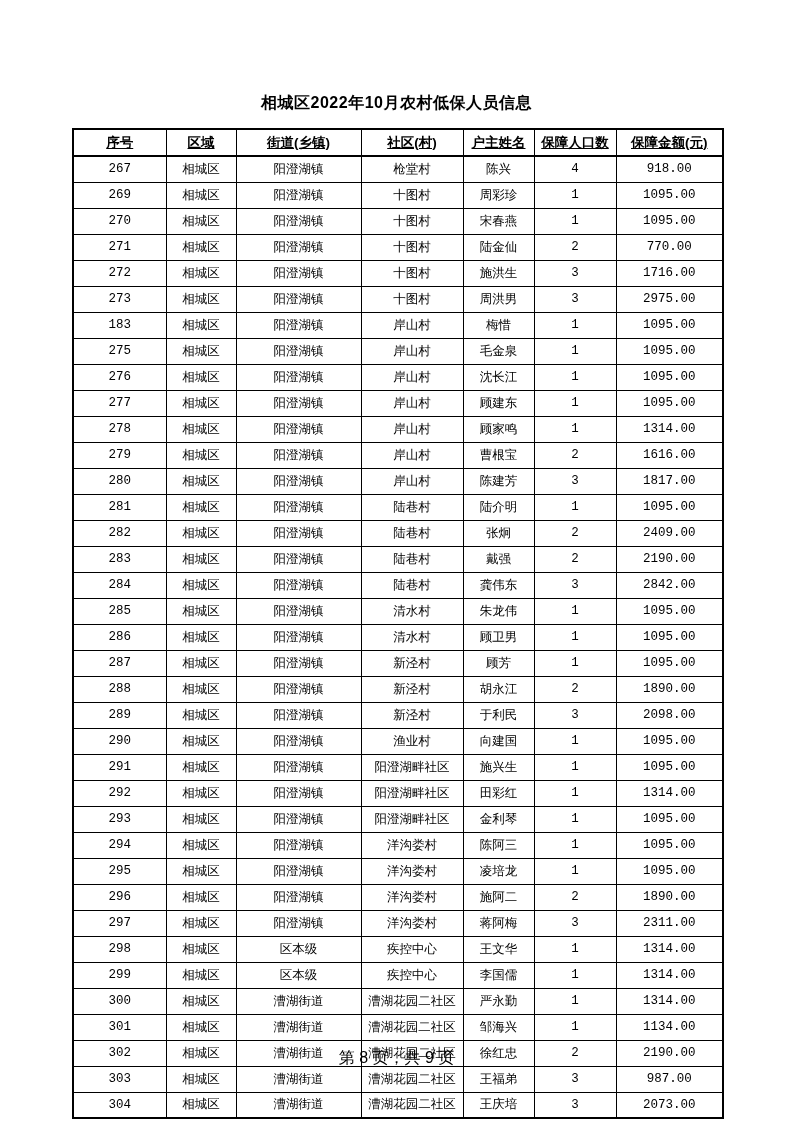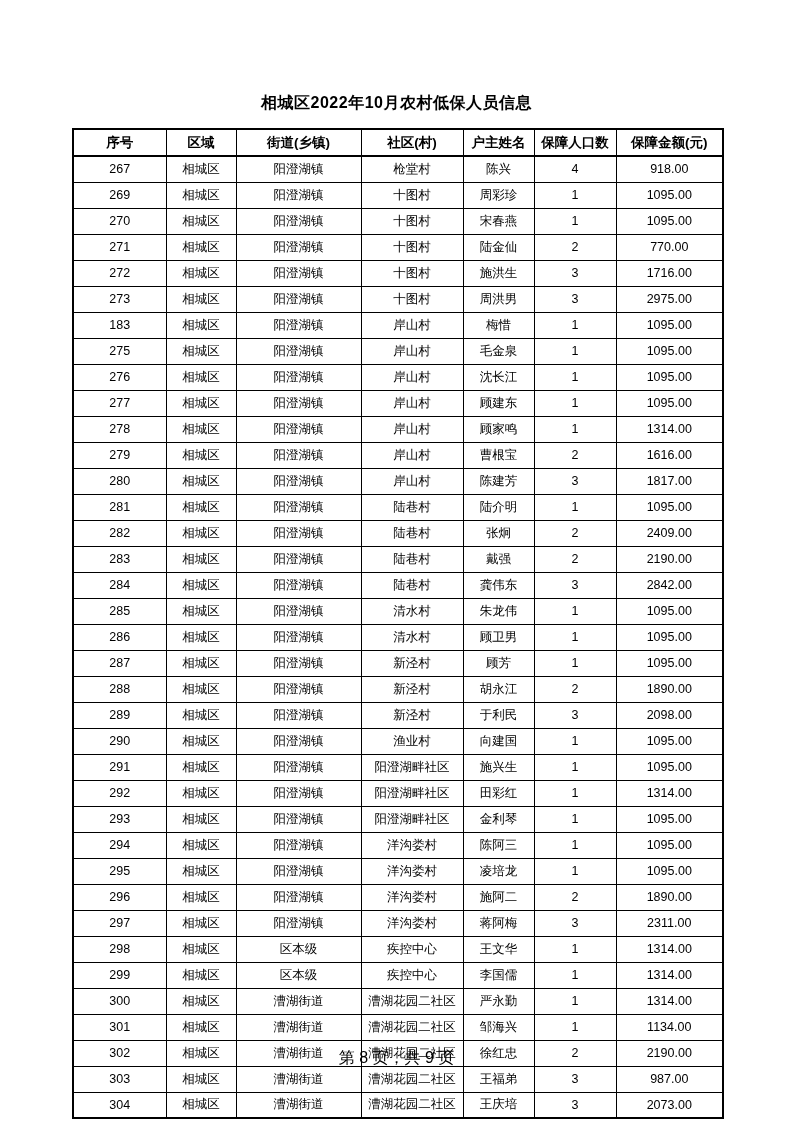--- a/index.html
+++ b/index.html
@@ -27,22 +27,22 @@
     border: 2px solid #000000;
   }
   table.main-table th, table.main-table td {
     border: 1px solid #000000;
     padding: 0 2px;
     text-align: center;
     vertical-align: middle;
     overflow: hidden;
     white-space: nowrap;
   }
-  table.main-table thead tr { height: 27px; }
-  table.main-table tbody tr { height: 26px; }
+  table.main-table thead tr { height: 27px; text-decoration: underline; }
+  table.main-table tbody tr { height: 26px; font-family: Liberation Mono, monospace; }
   table.main-table th {
     font-size: 13.5px;
     font-weight: bold;
     border-bottom: 2px solid #000000;
   }
   table.main-table td { font-size: 12.5px; }
   .page-footer {
     position: absolute;
     top: 1048px; left: 0; width: 100%;
     text-align: center;

